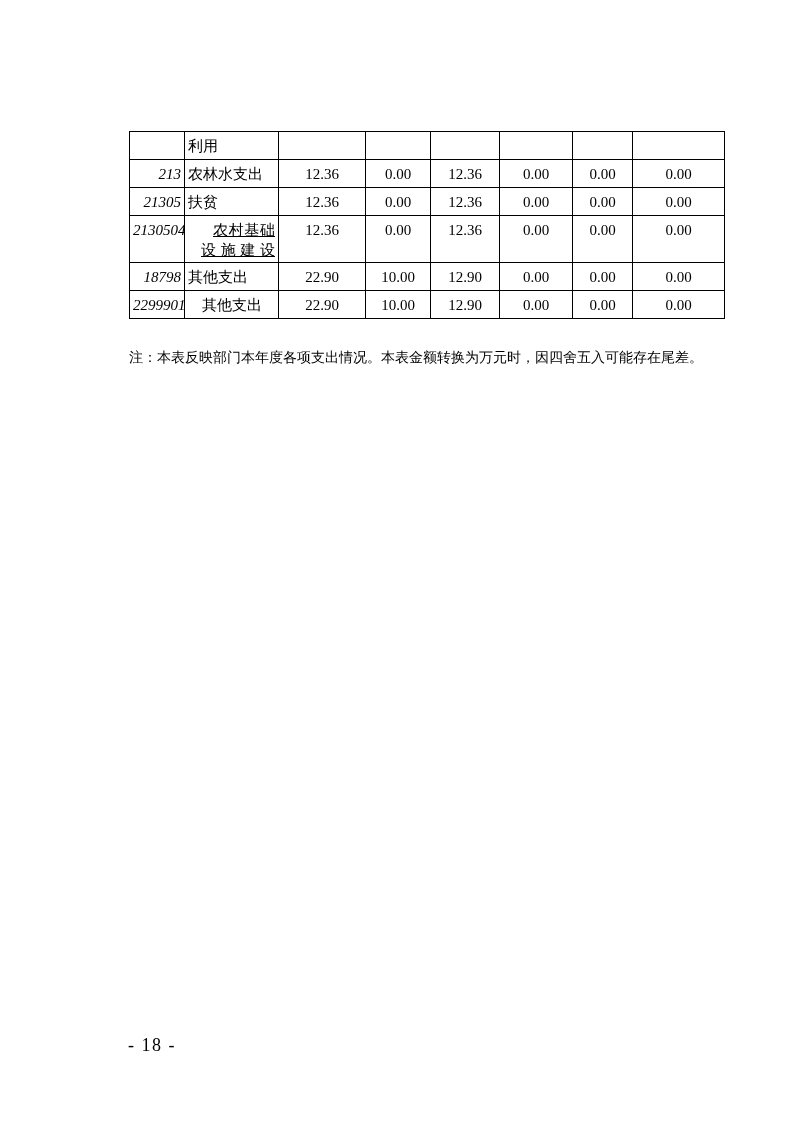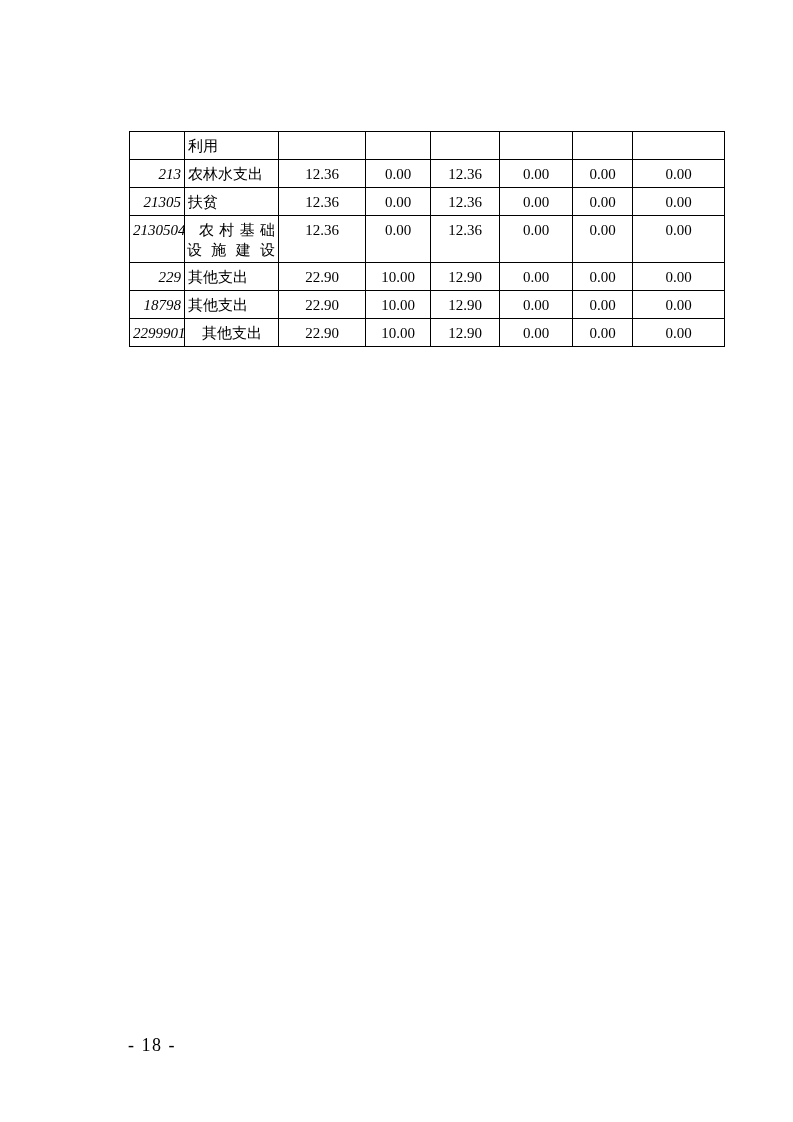--- a/index.html
+++ b/index.html
@@ -45,23 +45,24 @@
   td.name {
     text-align: left;
     padding-left: 7px;
     padding-right: 2px;
   }
   td.name.indent { text-indent: 14px; }
   td.name.distribute {
     white-space: pre-line;
     text-align: justify;
     text-align-last: justify;
-    padding-left: 2px;
+    padding-left: 16px;
     padding-right: 3px;
     text-indent: 12px;
+    text-decoration: underline;
   }
   td.val {
     text-align: center;
     padding-right: 3px;
   }
   .note {
     position: absolute;
     left: 97px; top: 349px;
     width: 600px;
     font-size: 14px;
@@ -127,30 +128,20 @@
           <td class="name indent distribute">农村基础
 设施建设</td>
           <td class="val">12.36</td>
           <td class="val">0.00</td>
           <td class="val">12.36</td>
           <td class="val">0.00</td>
           <td class="val">0.00</td>
           <td class="val">0.00</td>
         </tr>
         <tr>
-          <td class="code">229</td>
-          <td class="name">其他支出</td>
-          <td class="val">22.90</td>
-          <td class="val">10.00</td>
-          <td class="val">12.90</td>
-          <td class="val">0.00</td>
-          <td class="val">0.00</td>
-          <td class="val">0.00</td>
-        </tr>
-        <tr>
           <td class="code">18798</td>
           <td class="name">其他支出</td>
           <td class="val">22.90</td>
           <td class="val">10.00</td>
           <td class="val">12.90</td>
           <td class="val">0.00</td>
           <td class="val">0.00</td>
           <td class="val">0.00</td>
         </tr>
         <tr>
@@ -159,16 +150,17 @@
           <td class="val">22.90</td>
           <td class="val">10.00</td>
           <td class="val">12.90</td>
           <td class="val">0.00</td>
           <td class="val">0.00</td>
           <td class="val">0.00</td>
         </tr>
       </tbody>
   </table>
 
+  <div class="note">注：本表反映部门本年度各项支出情况。本表金额转换为万元时，因四舍五入可能存在尾差。</div>
 
   <div class="page-number">- 18 -</div>
 
 </div>
 
 </body></html>

